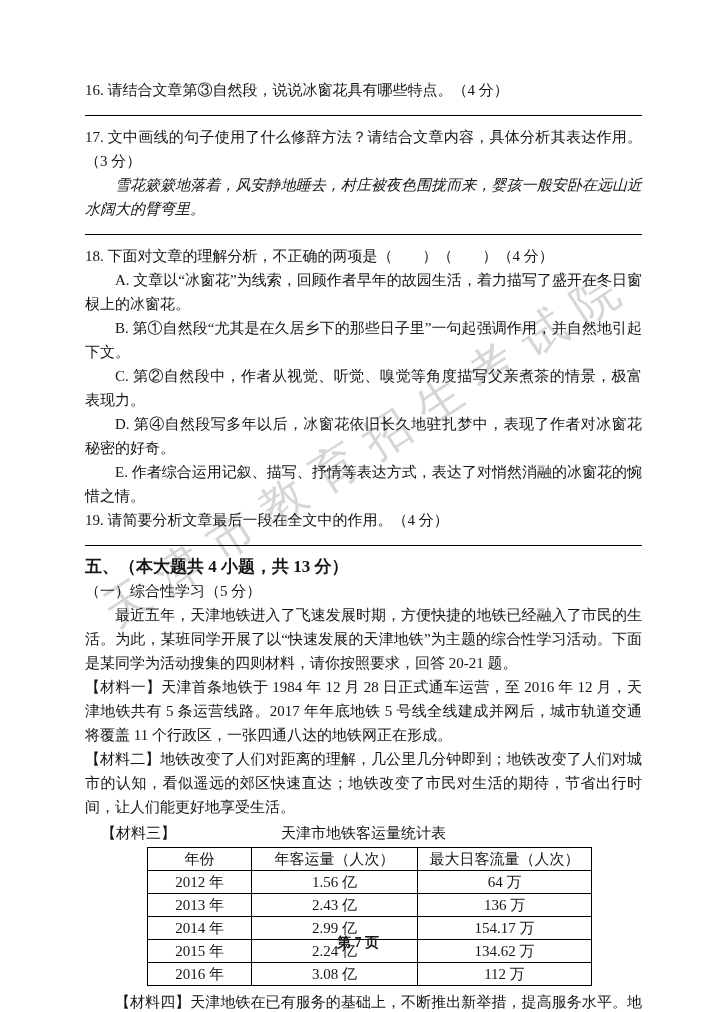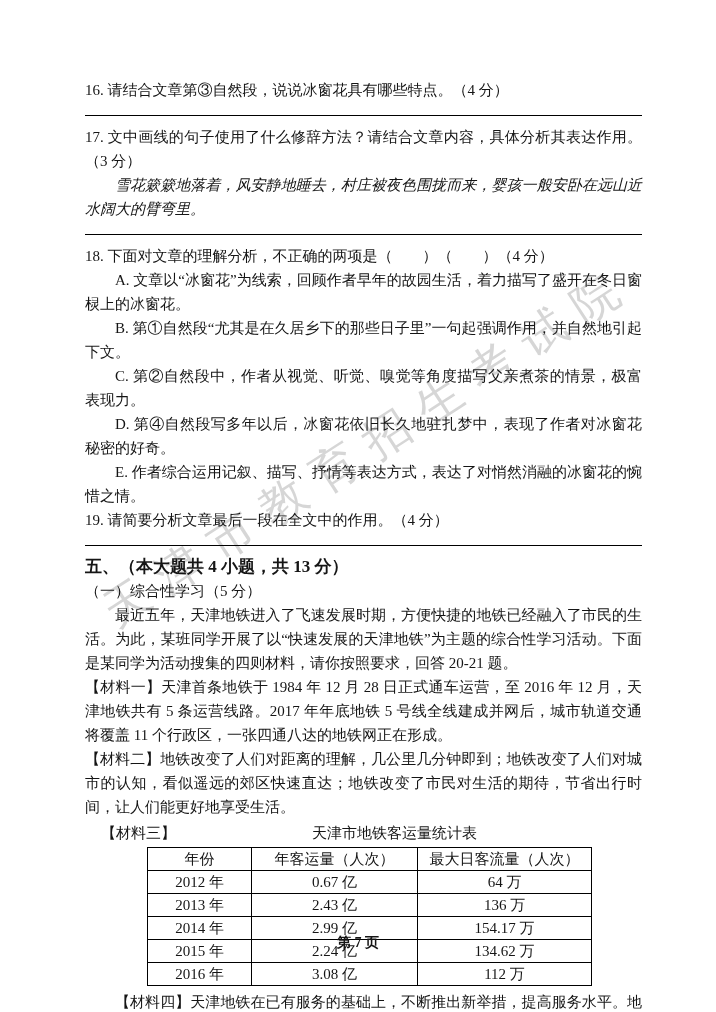--- a/index.html
+++ b/index.html
@@ -21,21 +21,21 @@
     font-size:15px; line-height:24px; text-align:justify;
   }
   .content p { margin:0; }
   .q { }
   .quote { text-indent:2em; font-style:italic; }
   .opt { text-indent:2em; }
   .indent { text-indent:2em; }
   .answer-line { border-bottom:1.3px solid #000; height:1px; margin:13px 0 9px 0; }
   .sec-title { font-weight:bold; margin-top:6px; font-size:17px; }
   .m3line { display:flex; padding-left:16px; margin-top:2px;gap:44px; }
-  .m3title { margin-left:92px; }
+  .m3title { margin-left:61px; }
   table.stats { border-collapse:collapse; margin:2px 0 4px 62px; text-align:center; font-size:15px; }
   table.stats th, table.stats td { border:1px solid #000; font-weight:normal; padding:0 6px; height:22px; line-height:22px; }
   .c1 { width:104px; } .c2 { width:166px; } .c3 { width:174px; }
   .footer { position:absolute; left:0; bottom:60px; width:100%; text-align:center; font-size:14px; z-index:1;font-weight:bold; }
 </style>
 </head>
 <body>
 
 <div class="page">
   <div class="watermark">天津市教育招生考试院</div>
@@ -73,21 +73,21 @@
       <thead>
         <tr>
           <th class="c1">年份</th>
           <th class="c2">年客运量（人次）</th>
           <th class="c3">最大日客流量（人次）</th>
         </tr>
       </thead>
       <tbody>
         <tr>
           <td>2012 年</td>
-          <td>0.67 亿</td>
+          <td>1.56 亿</td>
           <td>64 万</td>
         </tr>
         <tr>
           <td>2013 年</td>
           <td>2.43 亿</td>
           <td>136 万</td>
         </tr>
         <tr>
           <td>2014 年</td>
           <td>2.99 亿</td>

